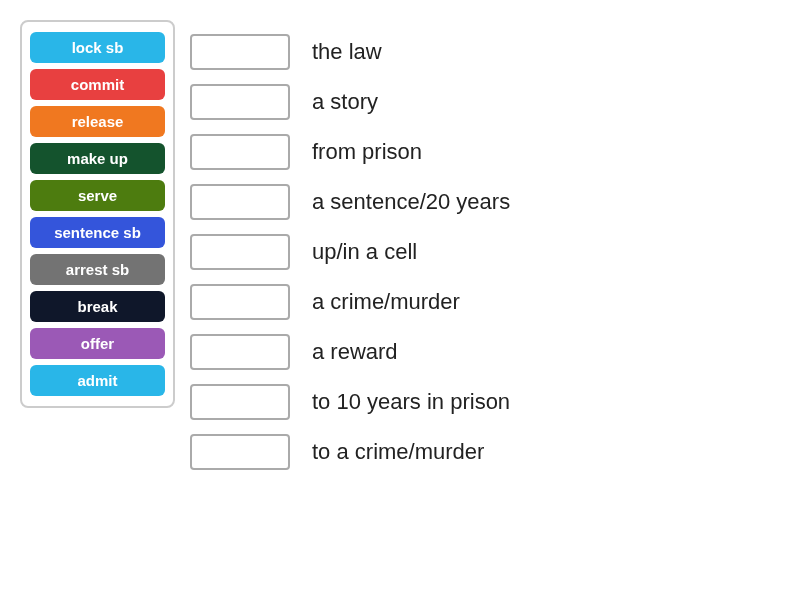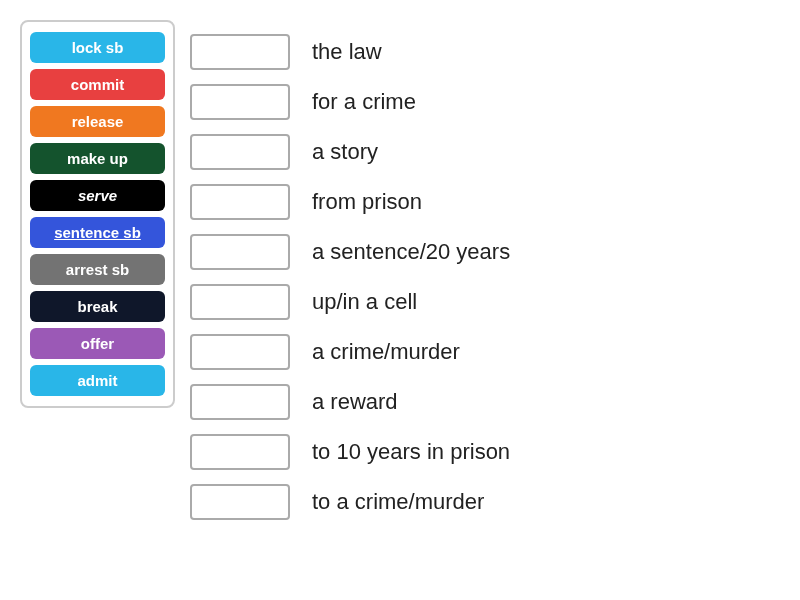--- a/index.html
+++ b/index.html
@@ -85,35 +85,31 @@
   </style>
 </head>
 <body>
 
 <div class="main-container">
   <div class="left-panel">
   <button class="word-btn" style="background-color: rgb(41, 182, 232);">lock sb</button>
       <button class="word-btn" style="background-color: rgb(232, 64, 64);">commit</button>
       <button class="word-btn" style="background-color: rgb(240, 120, 32);">release</button>
       <button class="word-btn" style="background-color: #14532d;">make up</button>
-      <button class="word-btn" style="background-color: #000000; font-style: italic;">serve</button>
-      <button class="word-btn" style="background-color: rgb(52, 85, 219); text-decoration: underline;">sentence sb</button>
+      <button class="word-btn" style="background-color: #4d7c0f;">serve</button>
+      <button class="word-btn" style="background-color: rgb(52, 85, 219);">sentence sb</button>
       <button class="word-btn" style="background-color: #737373;">arrest sb</button>
       <button class="word-btn" style="background-color: #0f172a;">break</button>
       <button class="word-btn" style="background-color: rgb(155, 89, 182);">offer</button>
       <button class="word-btn" style="background-color: rgb(41, 182, 232);">admit</button>
     </div>
   <div class="right-panel">
   <div class="match-row">
         <div class="match-box"></div>
         <span class="match-label">the law</span>
-      </div>
-      <div class="match-row">
-        <div class="match-box"></div>
-        <span class="match-label">for a crime</span>
       </div>
       <div class="match-row">
         <div class="match-box"></div>
         <span class="match-label">a story</span>
       </div>
       <div class="match-row">
         <div class="match-box"></div>
         <span class="match-label">from prison</span>
       </div>
       <div class="match-row">

